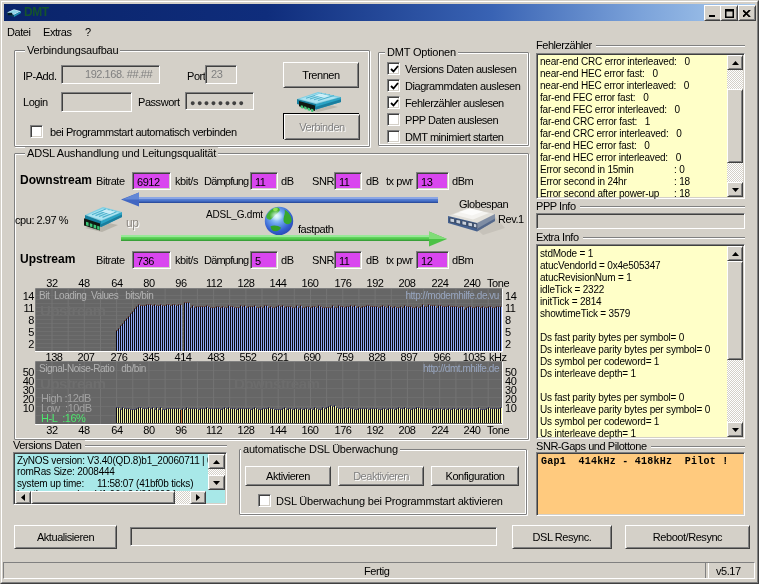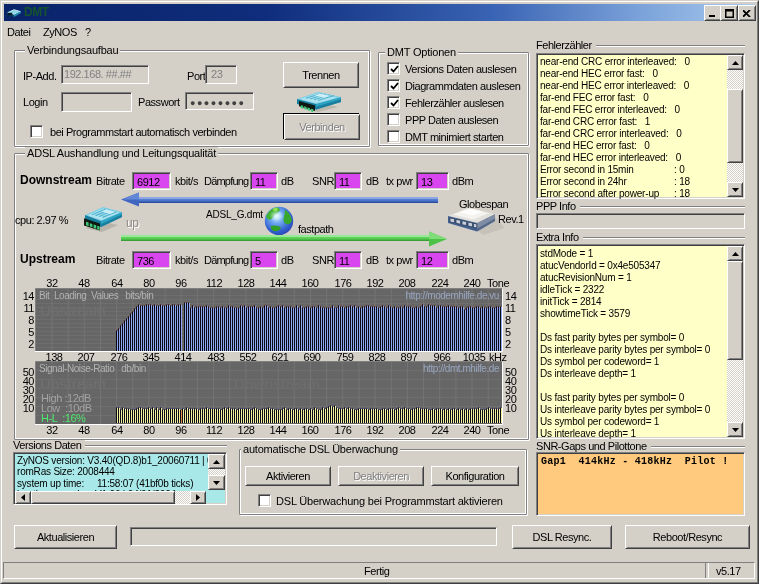--- a/index.html
+++ b/index.html
@@ -64,28 +64,28 @@
       </svg>
     </div>
   <div class="btn" style="left:738px;top:5px;width:16px;height:14px;">
       <svg width="8" height="7" viewBox="0 0 8 7">
         <path d="M0 0l3 3 3-3 1.6 0-3.8 3.5 3.8 3.5h-1.6l-3-3-3 3h-1.6l3.8-3.5-3.8-3.5z" fill="#000"></path>
         <path d="M0 0 L7 7 M7 0 L0 7" stroke="#000" stroke-width="1.6"></path>
       </svg>
     </div>
 
   <div class="t" style="left:7px;top:27px;">Datei</div>
-  <div class="t" style="left:43px;top:27px;">ZyNOS</div>
+  <div class="t" style="left:43px;top:27px;">Extras</div>
   <div class="t" style="left:85px;top:27px;">?</div>
 
   <div class="grp" style="left:14px;top:50px;width:354px;height:95px;">
       <span style="left:10px;">Verbindungsaufbau</span>
     </div>
   <div class="t" style="left:23px;top:71px;">IP-Add.</div>
-  <div class="fld dis" style="left:61px;top:65px;width:88px;height:19px;padding:2px 0 0 2px;box-sizing:border-box;">192.168. ##.##</div>
+  <div class="fld dis" style="left:61px;top:65px;width:99px;height:19px;padding:2px 0 0 23px;box-sizing:border-box;">192.168. ##.##</div>
   <div class="t" style="left:187px;top:71px;">Port</div>
   <div class="fld dis" style="left:205px;top:65px;width:32px;height:19px;padding:2px 0 0 5px;box-sizing:border-box;">23</div>
   <div class="btn" style="left:283px;top:62px;width:74px;height:24px;">Trennen</div>
   <div class="t" style="left:23px;top:97px;">Login</div>
   <div class="fld dis" style="left:61px;top:92px;width:69px;height:18px;"></div>
   <div class="t" style="left:138px;top:97px;">Passwort</div>
   <div class="fld dis" style="left:185px;top:92px;width:69px;height:18px;color:#404040;font-size:9px;letter-spacing:1.5px;padding:4px 0 0 4px;box-sizing:border-box;">●●●●●●●●</div>
 
   <svg class="bd" style="left:294px;top:91px;" width="50" height="23" viewBox="0 0 50 23">
     <path d="M6 17 L24 21 L44 16 L28 12 Z" fill="#bcb8ae"></path>

